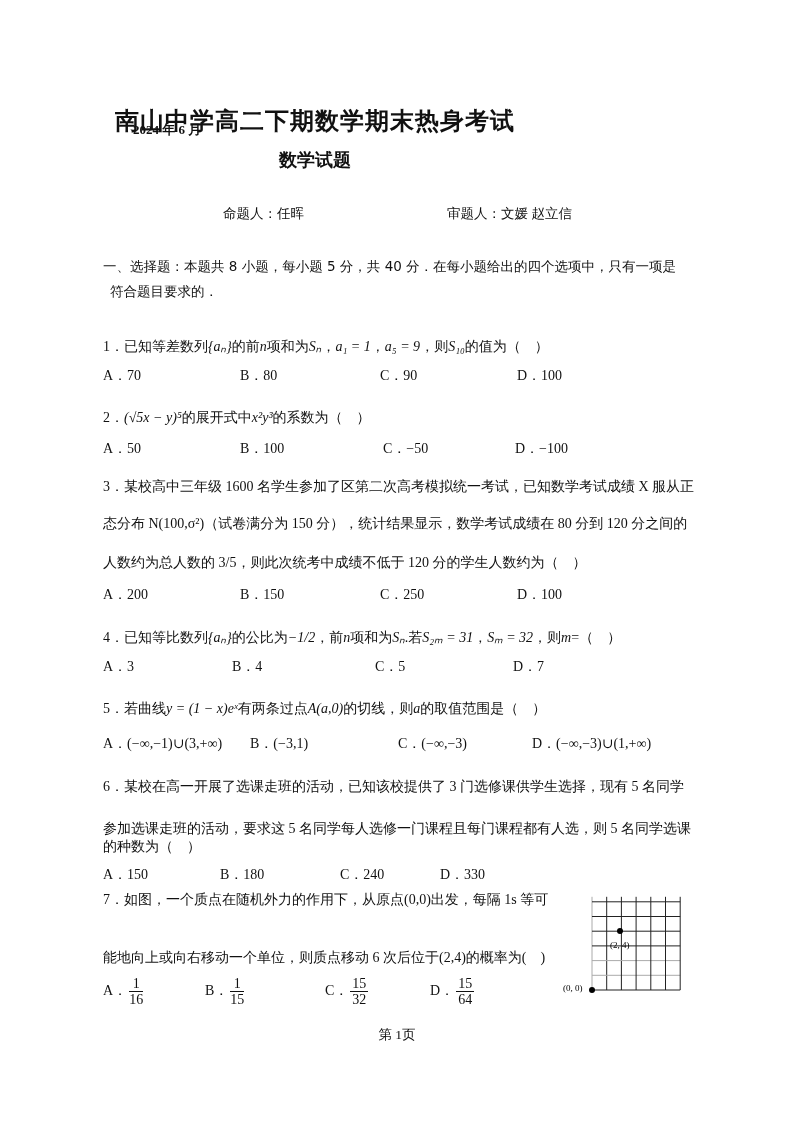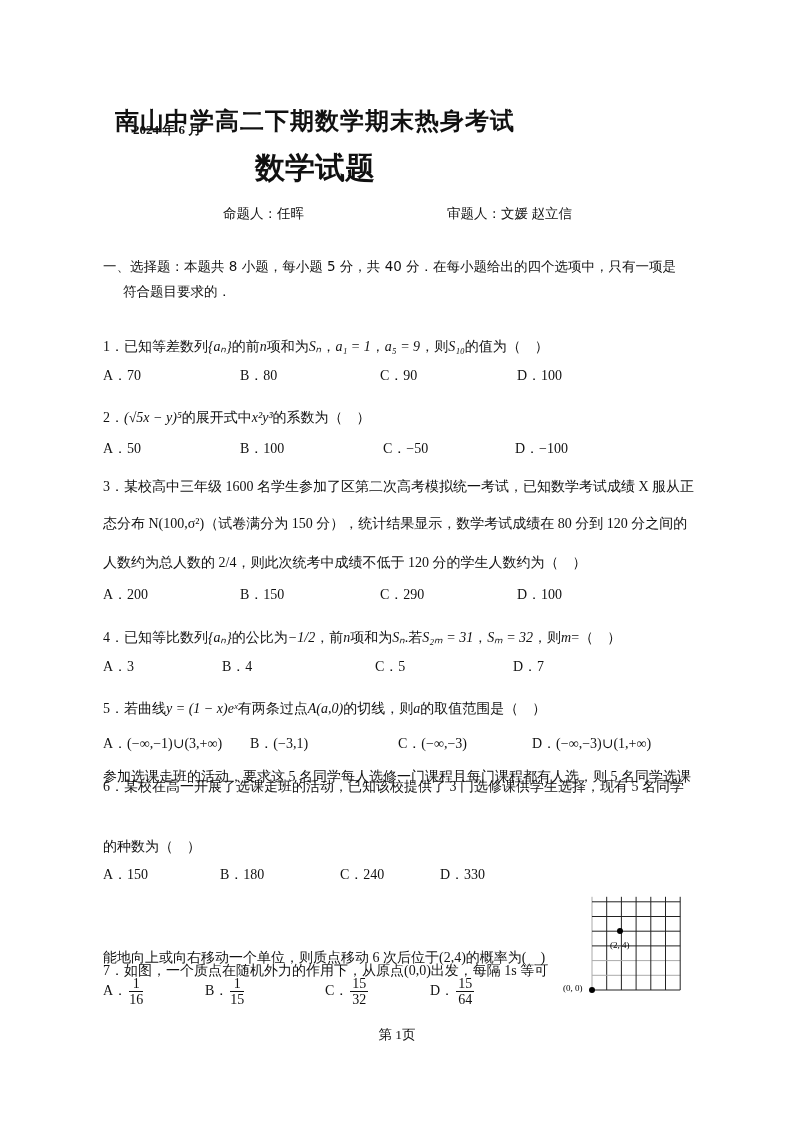--- a/index.html
+++ b/index.html
@@ -2,24 +2,24 @@
 <html><head>
 <meta charset="utf-8">
 <style>
   html, body { margin:0; padding:0; background:#fff; }
   body { width:794px; height:1123px; position:relative; overflow:hidden;
          font-family:"Liberation Serif","DejaVu Serif",serif; color:#111; font-size:14px; }
   .abs { position:absolute; white-space:nowrap; }
   .date { left:133px; top:73px; font-weight:bold; font-size:13px;margin-top:48px; }
   .title { left:0; width:630px; text-align:center; font-family:"DejaVu Sans",sans-serif; font-weight:bold; }
   .t1 { top:105px; font-size:24px; letter-spacing:1px; }
-  .t2 { top:148px; font-size:30px; }
+  .t2 { top:148px; font-size:18px; }
   .author { top:205px; font-size:13.5px; }
   .sec { left:103px; top:253px; font-family:"DejaVu Sans",sans-serif; font-size:13.5px; font-weight:normal; line-height:26px; }
-  .sec2 { left:123px; top:278px; }
+  .sec2 { left:110px; top:278px; }
   .q { left:103px; font-size:14px;margin-top:6px; }
   .opt { font-size:14px; }
   i.m { font-style:italic; font-family:"Liberation Serif",serif; }
   .frac { display:inline-block; vertical-align:middle; text-align:center; line-height:15px; margin:0 2px; }
   .frac span { display:block; }
   .frac .num { border-bottom:1px solid #111; padding:0 2px; }
   .footer { left:0; width:794px; text-align:center; top:1026px; font-size:13.5px; }
 </style>
 </head>
 <body>
@@ -44,51 +44,51 @@
 <div class="abs q" style="top:403px">
   <span>2．</span><i class="m">(√5x − y)⁵</i><span>的展开式中</span><i class="m">x²y³</i><span>的系数为（　）</span>
 </div>
 <div class="abs opt" style="left:103px;top:440px">A．50</div>
 <div class="abs opt" style="left:240px;top:440px">B．100</div>
 <div class="abs opt" style="left:383px;top:440px">C．−50</div>
 <div class="abs opt" style="left:515px;top:440px">D．−100</div>
 
 <div class="abs q" style="top:472px"><span>3．</span><span>某校高中三年级 1600 名学生参加了区第二次高考模拟统一考试，已知数学考试成绩 X 服从正</span></div>
 <div class="abs q" style="top:509px">态分布 N(100,σ²)（试卷满分为 150 分），统计结果显示，数学考试成绩在 80 分到 120 分之间的</div>
-<div class="abs q" style="top:548px">人数约为总人数的 2/4，则此次统考中成绩不低于 120 分的学生人数约为（　）</div>
+<div class="abs q" style="top:548px">人数约为总人数的 3/5，则此次统考中成绩不低于 120 分的学生人数约为（　）</div>
 <div class="abs opt" style="left:103px;top:586px">A．200</div>
 <div class="abs opt" style="left:240px;top:586px">B．150</div>
-<div class="abs opt" style="left:380px;top:586px">C．290</div>
+<div class="abs opt" style="left:380px;top:586px">C．250</div>
 <div class="abs opt" style="left:517px;top:586px">D．100</div>
 
 <div class="abs q" style="top:621px">
   <span>4．</span><span>已知等比数列</span><i class="m">{aₙ}</i><span>的公比为</span><i class="m">−1/2</i><span>，前</span><i class="m">n</i><span>项和为</span><i class="m">Sₙ</i><span>.若</span><i class="m">S₂ₘ = 31</i><span>，</span><i class="m">Sₘ = 32</i><span>，则</span><i class="m">m</i><span>=（　）</span>
 </div>
 <div class="abs opt" style="left:103px;top:658px">A．3</div>
-<div class="abs opt" style="left:222px;top:658px">B．4</div>
+<div class="abs opt" style="left:232px;top:658px">B．4</div>
 <div class="abs opt" style="left:375px;top:658px">C．5</div>
 <div class="abs opt" style="left:513px;top:658px">D．7</div>
 
 <div class="abs q" style="top:694px">
   <span>5．</span><span>若曲线</span><i class="m">y = (1 − x)eˣ</i><span>有两条过点</span><i class="m">A(a,0)</i><span>的切线，则</span><i class="m">a</i><span>的取值范围是（　）</span>
 </div>
 <div class="abs opt" style="left:103px;top:735px">A．(−∞,−1)∪(3,+∞)</div>
 <div class="abs opt" style="left:250px;top:735px">B．(−3,1)</div>
 <div class="abs opt" style="left:398px;top:735px">C．(−∞,−3)</div>
 <div class="abs opt" style="left:532px;top:735px">D．(−∞,−3)∪(1,+∞)</div>
 
 <div class="abs q" style="top:772px"><span>6．</span><span>某校在高一开展了选课走班的活动，已知该校提供了 3 门选修课供学生选择，现有 5 名同学</span></div>
-<div class="abs q" style="top:762px">参加选课走班的活动，要求这 5 名同学每人选修一门课程且每门课程都有人选，则 5 名同学选课</div>
+<div class="abs q" style="top:814px">参加选课走班的活动，要求这 5 名同学每人选修一门课程且每门课程都有人选，则 5 名同学选课</div>
 <div class="abs q" style="top:832px">的种数为（　）</div>
 <div class="abs opt" style="left:103px;top:866px">A．150</div>
 <div class="abs opt" style="left:220px;top:866px">B．180</div>
 <div class="abs opt" style="left:340px;top:866px">C．240</div>
 <div class="abs opt" style="left:440px;top:866px">D．330</div>
 
-<div class="abs q" style="top:956px"><span>7．</span><span>如图，一个质点在随机外力的作用下，从原点(0,0)出发，每隔 1s 等可</span></div>
+<div class="abs q" style="top:885px"><span>7．</span><span>如图，一个质点在随机外力的作用下，从原点(0,0)出发，每隔 1s 等可</span></div>
 <div class="abs q" style="top:943px">能地向上或向右移动一个单位，则质点移动 6 次后位于(2,4)的概率为(　)</div>
 
 <div class="abs opt" style="left:103px;top:976px">
   <span>A．</span><span class="frac"><span class="num">1</span><span>16</span></span>
 </div>
 <div class="abs opt" style="left:205px;top:976px">
   <span>B．</span><span class="frac"><span class="num">1</span><span>15</span></span>
 </div>
 <div class="abs opt" style="left:325px;top:976px">
   <span>C．</span><span class="frac"><span class="num">15</span><span>32</span></span>

